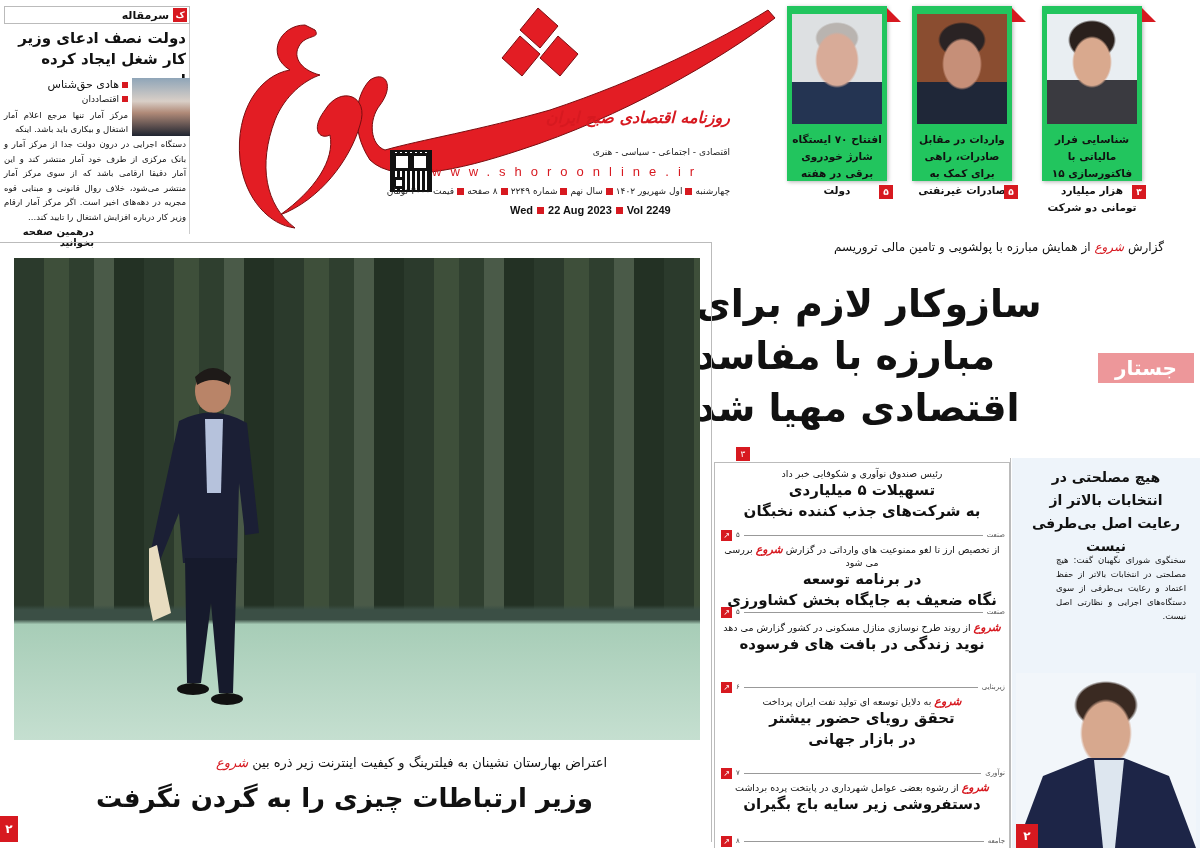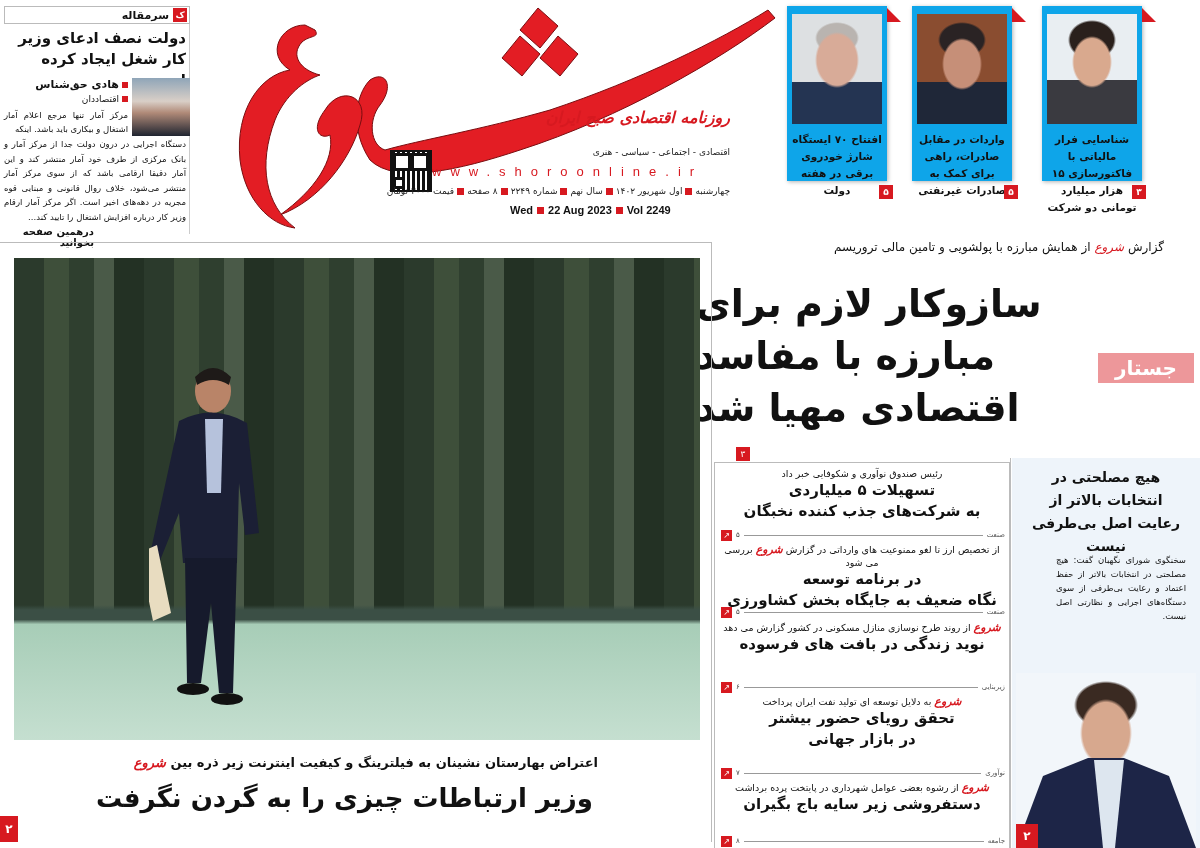--- a/index.html
+++ b/index.html
@@ -7,21 +7,21 @@
   body { position: relative; font-family: "DejaVu Sans", sans-serif; color: #111; direction: rtl; }
   .abs { position: absolute; }
 
   
   #editorial { left: 4px; top: 6px; width: 186px; height: 232px; direction: rtl; }
   #editorial .tag-bar { position: absolute; left: 0; top: 0; width: 186px; height: 18px; border: 1px solid #bbb; background: #fff; display: flex; align-items: center; padding-right: 2px; gap: 4px; }
   #editorial .tag-icon { width: 14px; height: 14px; background: #d71920; color: #fff; font-size: 9px; display: flex; align-items: center; justify-content: center; font-weight: bold; }
   #editorial .tag-label { font-size: 11px; font-weight: bold; }
   #editorial .ed-title { position: absolute; top: 22px; right: 4px; width: 180px; font-size: 15px; font-weight: bold; line-height: 21px; text-align: right; }
   #editorial .author-photo { position: absolute; left: 128px; top: 72px; width: 58px; height: 58px; background: linear-gradient(180deg,#8fa5b8 0%,#d9cfc7 40%,#b08a78 60%,#1f2430 100%); }
-  #editorial .author-name { position: absolute; right: 62px; top: 72px; font-size: 11px; font-weight: bold; }
+  #editorial .author-name { position: absolute; right: 62px; top: 72px; font-size: 11px; font-weight: normal; }
   #editorial .author-role { position: absolute; right: 62px; top: 88px; font-size: 9px; }
   #editorial .bullet { display: inline-block; width: 6px; height: 6px; background: #d71920; margin-left: 3px; }
   #editorial .ed-body1 { position: absolute; right: 62px; top: 102px; width: 124px; font-size: 8.5px; line-height: 14px; text-align: justify; }
   #editorial .ed-body2 { position: absolute; right: 4px; top: 131px; width: 182px; font-size: 8.5px; line-height: 14.5px; text-align: justify; }
   #editorial .read-more { position: absolute; right: 96px; top: 220px; font-size: 10px; font-weight: bold; }
   #editorial .ed-border { position: absolute; right: 0; top: 18px; width: 1px; height: 210px; background: #ccc; }
 
   
   #masthead { left: 220px; top: 0; width: 560px; height: 240px; }
   #logo-svg { position: absolute; left: 0; top: 0; }
@@ -34,41 +34,41 @@
   .qr::before, .qr::after { content: ""; position: absolute; width: 12px; height: 12px; border: 3px solid #111; background: #fff; }
   .qr::before { left: 1px; top: 1px; }
   .qr::after { right: 1px; top: 1px; }
   .qr .qr-c { position: absolute; left: 1px; bottom: 1px; width: 12px; height: 12px; border: 3px solid #111; background: #fff; }
   .issue-info { position: absolute; right: 50px; top: 186px; font-size: 9px; color: #222; display: flex; gap: 3px; align-items: center; }
   .issue-info .sq { width: 7px; height: 7px; background: #d71920; display: inline-block; }
   .issue-en { position: absolute; left: 290px; top: 204px; font-family: "Liberation Sans", sans-serif; font-weight: bold; font-size: 11px; direction: ltr; display: flex; gap: 4px; align-items: center; }
   .issue-en .sq { width: 7px; height: 7px; background: #d71920; display: inline-block; }
 
   
-  .teaser { position: absolute; top: 6px; width: 100px; height: 175px; background: #0ea5e9; box-shadow: 1px 1px 4px rgba(0,0,0,0.3); }
+  .teaser { position: absolute; top: 6px; width: 100px; height: 175px; background: #22c55e; box-shadow: 1px 1px 4px rgba(0,0,0,0.3); }
   .teaser .photo { position: absolute; left: 5px; top: 8px; width: 90px; height: 110px; }
   .teaser .t-title { position: absolute; left: 2px; right: 2px; top: 125px; font-size: 10.5px; font-weight: bold; text-align: center; line-height: 17px; }
   .teaser .corner { position: absolute; right: -14px; top: 2px; width: 0; height: 0; border-left: 14px solid #d71920; border-top: 14px solid transparent; }
   .teaser .pg { position: absolute; bottom: -18px; width: 14px; height: 14px; background: #d71920; color: #fff; font-size: 9px; display: flex; align-items: center; justify-content: center; font-weight: bold; }
 
   
   #lead { right: 6px; top: 240px; width: 480px; height: 215px; }
   .lead-kicker { position: absolute; right: 30px; top: 0; font-size: 12px; font-weight: normal; white-space: nowrap; }
   .lead-kicker .brand { color: #d71920; font-family: "DejaVu Serif", serif; font-style: italic; }
   .lead-title { position: absolute; right: 38px; top: 38px; width: 460px; font-size: 38px; font-weight: bold; line-height: 52px; text-align: left; letter-spacing: -1px; }
   .jostar { position: absolute; right: 0; top: 113px; width: 96px; height: 30px; background: rgba(215,25,32,0.45); color: #fff; font-size: 20px; font-weight: bold; display: flex; align-items: center; justify-content: center; }
   .lead-pg { position: absolute; left: 22px; top: 207px; width: 14px; height: 14px; background: #d71920; color: #fff; font-size: 9px; display:flex; align-items:center; justify-content:center; }
 
   
   #photo-story { left: 0; top: 242px; width: 712px; height: 600px; border-right: 1px solid #bbb; border-top: 1px solid #bbb; }
   .big-photo { position: absolute; left: 14px; top: 15px; width: 686px; height: 482px; overflow: hidden; background:
       linear-gradient(180deg, rgba(0,0,0,0) 0%, rgba(0,0,0,0) 72%, #3b4f45 73%, #3b4f45 75%, #a7cdb7 76%, #c5dfd0 100%),
       repeating-linear-gradient(90deg,#2b3a2c 0 30px,#3e4f3a 30px 55px,#2f3f2f 55px 80px,#4a5a48 80px 100px,#233124 100px 130px); }
   .big-photo .figure-body { position: absolute; left: 135px; top: 105px; width: 110px; height: 350px; }
-  .photo-caption-kicker { position: absolute; right: 113px; top: 512px; font-size: 13px; font-weight: bold; white-space: nowrap; }
+  .photo-caption-kicker { position: absolute; right: 104px; top: 512px; font-size: 13px; font-weight: normal; white-space: nowrap; }
   .photo-caption-kicker .brand { color: #d71920; font-family: "DejaVu Serif", serif; font-style: italic; }
   .photo-caption-title { position: absolute; right: 118px; top: 540px; font-size: 26px; font-weight: bold; white-space: nowrap; }
   .photo-pg { position: absolute; left: 0; bottom: 0; width: 18px; height: 26px; background: #d71920; color: #fff; font-size: 12px; display:flex; align-items:center; justify-content:center; font-weight: bold; }
 
   
   #news-list { left: 714px; top: 462px; width: 296px; height: 386px; border-left: 1px solid #bbb; border-right: 1px solid #bbb; border-top: 1px solid #bbb; }
   .news-item { position: absolute; left: 0; right: 0; text-align: center; }
   .news-item .kicker { font-size: 9.5px; line-height: 13px; padding: 0 6px; }
   .news-item .kicker .brand { color: #d71920; font-family: "DejaVu Serif", serif; font-style: italic; font-weight: bold; font-size: 11px; }
   .news-item .n-title { font-size: 15px; font-weight: bold; line-height: 21px; }

